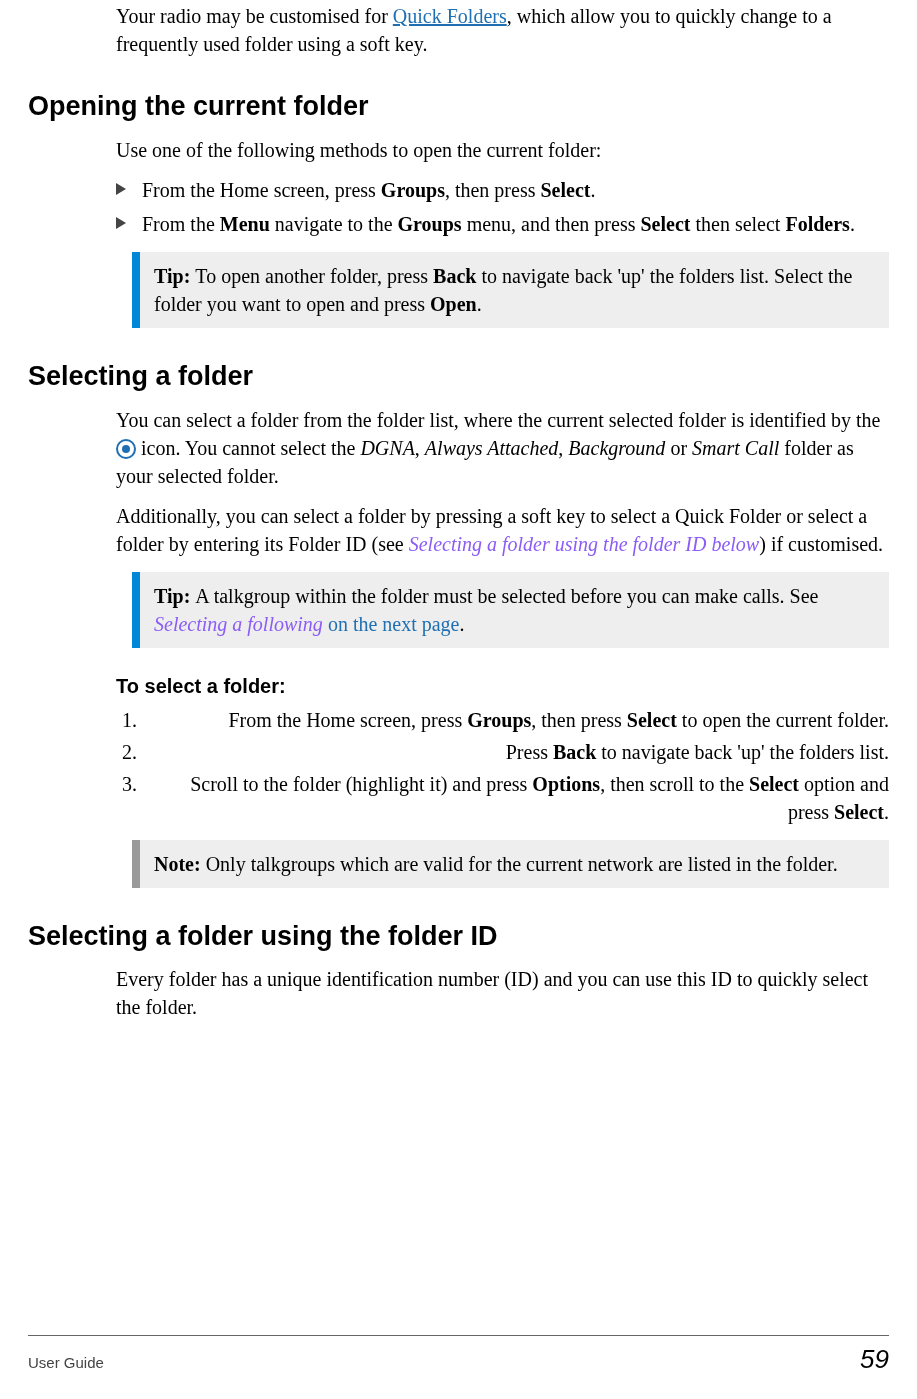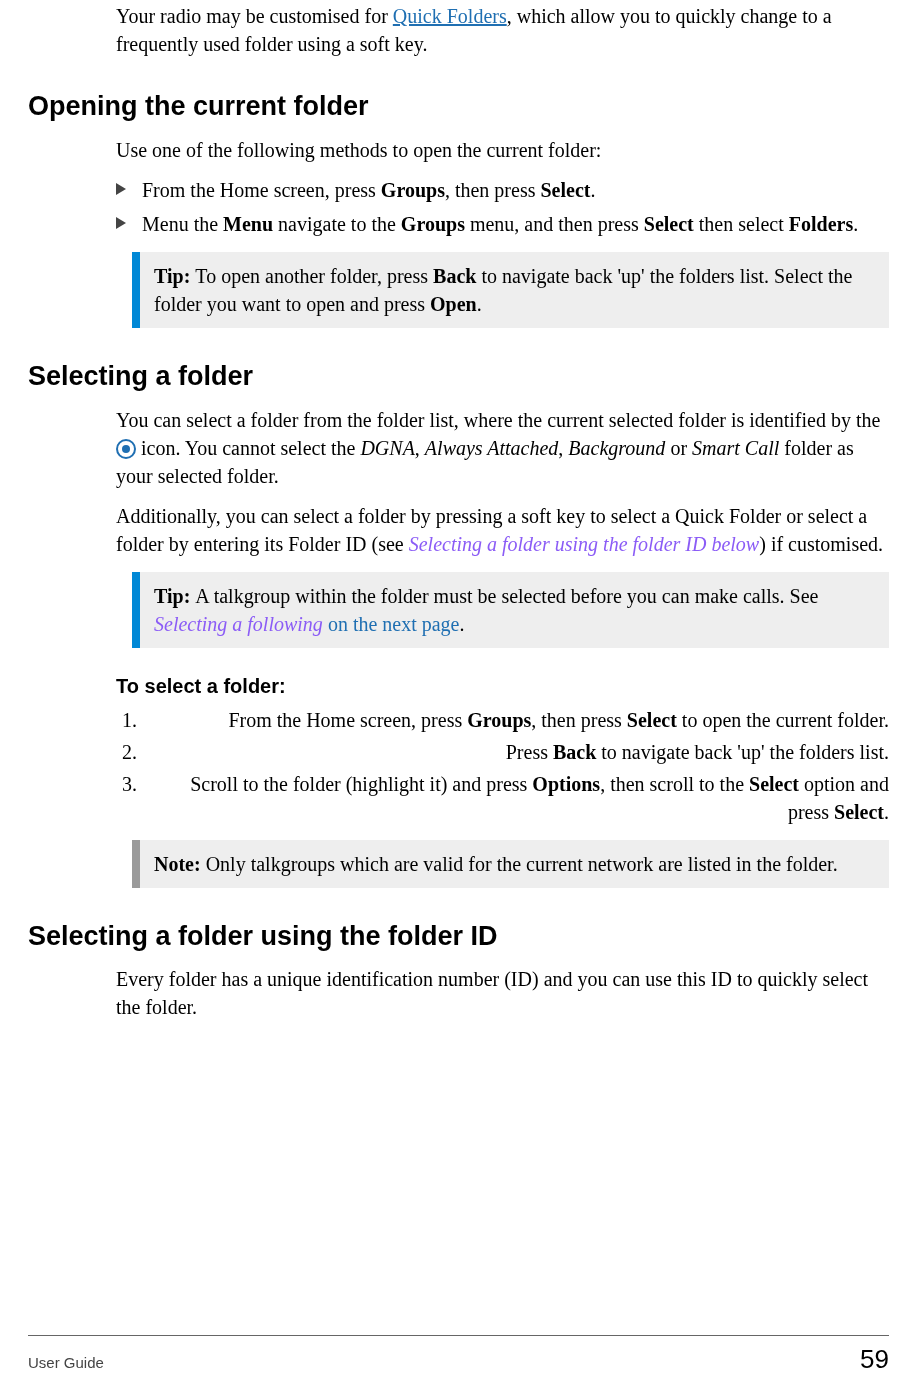--- a/index.html
+++ b/index.html
@@ -113,41 +113,42 @@
     justify-content: space-between;
     align-items: baseline;
     font-family: Verdana, Geneva, sans-serif;
     font-size: 15px;
     color: #444;
   }
   .footer .pnum {
     font-size: 26px;
     color: #000;
     font-weight: normal;
+    font-style: italic;
   }
 </style>
 </head>
 <body>
 
 <div class="page">
   <div class="content">
 
     <p class="intro">
       <span>Your radio may be customised for </span><a class="link">Quick Folders</a><span>, which allow you to quickly change to a frequently used folder using a soft key.</span>
     </p>
 
     <h2 class="section">Opening the current folder</h2>
     <p>Use one of the following methods to open the current folder:</p>
 
     <ul class="tri">
       <li>
         <span>From the Home screen, press </span><b>Groups</b><span>, then press </span><b>Select</b><span>.</span>
       </li>
       <li>
-        <span>Menu the </span><b>Menu</b><span> navigate to the </span><b>Groups</b><span> menu, and then press </span><b>Select</b><span> then select </span><b>Folders</b><span>.</span>
+        <span>From the </span><b>Menu</b><span> navigate to the </span><b>Groups</b><span> menu, and then press </span><b>Select</b><span> then select </span><b>Folders</b><span>.</span>
       </li>
     </ul>
 
     <div class="callout">
       <div class="callout-bar tip-bar"></div>
       <div class="callout-body">
         <b>Tip: </b><span>To open another folder, press </span><b>Back</b><span> to navigate back 'up' the folders list. Select the folder you want to open and press </span><b>Open</b><span>.</span>
       </div>
     </div>
 

